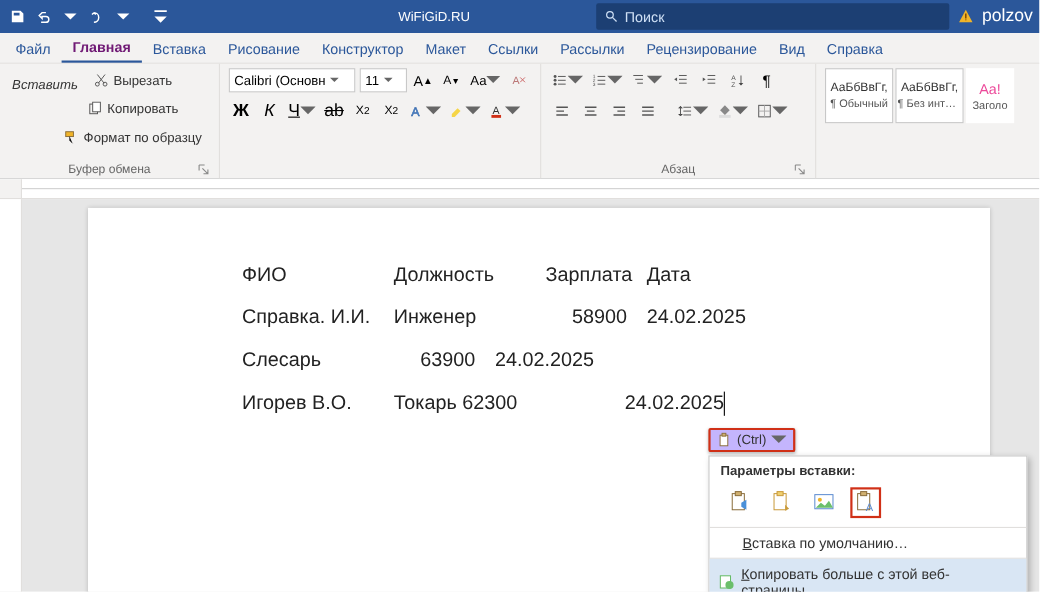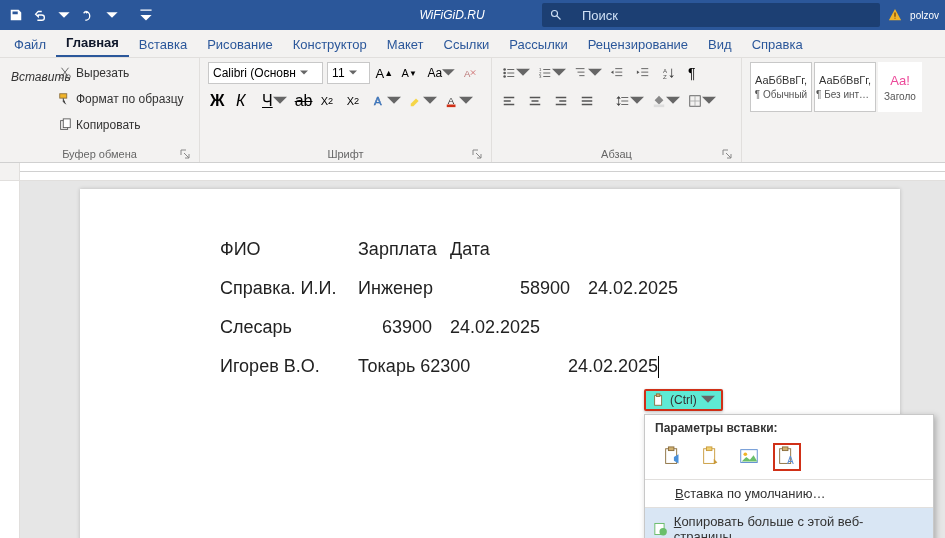--- a/index.html
+++ b/index.html
@@ -4,41 +4,41 @@
 <style>
   * { box-sizing: border-box; margin: 0; padding: 0; font-family: "Segoe UI", Arial, sans-serif; }
   body { width: 945px; height: 538px; background: #fff; overflow: hidden; position: relative; }
 
   
   .titlebar { height: 30px; background: linear-gradient(#2b579a,#2b579a); display:flex; align-items:center; color:#fff; font-size:12px; }
   .qat { display:flex; align-items:center; padding:0 6px; gap:4px; }
   .qat-btn { width:20px; height:20px; display:flex; align-items:center; justify-content:center; color:#fff; }
   .qat-btn svg { width:14px; height:14px; }
   .qat-sep { width:6px; }
-  .doc-title { flex:0 0 auto; text-align:center; color:#fff; margin-left:200px; width:180px;font-style:italic; }
-  .searchbox { margin-left:auto; margin-right:8px; background:#1c3f73; height:24px; width:340px; display:flex; align-items:center; padding:0 8px; color:#cfe0f5; font-size:13px; border-radius:2px; gap:20px; }
+  .doc-title { flex:0 0 auto; color:#fff; margin-left:200px; width:180px; }
+  .searchbox { margin-left:auto; margin-right:8px; background:#1c3f73; height:24px; width:340px; display:flex; align-items:center; padding:0 8px; color:#cfe0f5; font-size:13px; border-radius:2px; gap:6px; }
   .searchbox svg { width:12px; height:12px; }
-  .user { display:flex; align-items:center; gap:8px; color:#fff; font-size:10px; padding-right:6px; }
+  .user { display:flex; align-items:center; gap:8px; color:#fff; font-size:16px; padding-right:6px; }
   .user svg { width:14px; height:14px; color:#f0b429; }
 
   
   .tabs { background:#f3f2f1; height:28px; display:flex; align-items:flex-end; padding:0 4px; border-bottom:1px solid #e1dfdd; }
   .tab { padding:5px 10px 5px; font-size:13px; color:#2b579a; cursor:pointer; }
-  .tab.active { color:#0f172a; font-weight:600; border-bottom:2px solid #2b579a; }
+  .tab.active { color:#701a75; font-weight:600; border-bottom:2px solid #2b579a; }
   .tab.file { color:#2b579a; }
 
   
   .ribbon { background:#f3f2f1; height:105px; display:flex; border-bottom:1px solid #d0d0d0; }
   .group { border-right:1px solid #e1dfdd; padding:4px 8px 2px; display:flex; flex-direction:column; position:relative; }
   .group-title { font-size:11px; color:#666; text-align:center; margin-top:auto; padding-top:2px; position:relative; }
   .group-launcher { position:absolute; right:0; bottom:0; width:12px; height:12px; color:#888; display:flex; align-items:center; justify-content:center; }
   .group-launcher svg { width:10px; height:10px; }
 
   .row { display:flex; align-items:center; gap:4px; }
-  .smallbtn { height:22px; min-width:22px; display:flex; align-items:center; justify-content:flex-start; padding:0 2px; border-radius:2px; }
+  .smallbtn { height:22px; min-width:22px; display:flex; align-items:center; justify-content:center; padding:0 2px; border-radius:2px; }
   .smallbtn svg { width:14px; height:14px; }
   .lbl { font-size:12px; color:#333; }
   .dropdown { border:1px solid #c8c8c8; background:#fff; height:22px; display:flex; align-items:center; padding:0 4px; font-size:12px; gap:4px; }
   .dropdown svg { width:8px; height:8px; }
   .stylebox { border:1px solid #c8c8c8; background:#fff; width:62px; height:50px; display:flex; flex-direction:column; align-items:center; justify-content:center; font-size:11px; }
   .stylebox .preview { font-size:11px; color:#333; }
   .stylebox .stylename { font-size:10px; color:#555; margin-top:3px; white-space:nowrap; overflow:hidden; text-overflow:ellipsis; width:58px; text-align:center; }
 
   .paste-big { width:40px; display:flex; flex-direction:row; align-items:center; gap:3px;font-style:italic; }
   .paste-big svg { width:26px; height:30px; }
@@ -56,21 +56,21 @@
   .page-shadow { margin:8px 0 0 60px; background:#fff; width:820px; height:500px; box-shadow:0 0 4px rgba(0,0,0,.2); padding:50px 0 0 140px; }
   .doc-content { font-family: Calibri, Arial, sans-serif; font-size:18px; color:#222; }
   .doc-row { display:flex; gap:18px; margin-bottom:18px; }
   .col1 { width:120px; }
   .col2 { width:120px; }
   .col3 { width:74px; text-align:right; }
   .col4 { width:110px; }
   .cursor-pipe { border-right:1px solid #000; height:22px; display:inline-block; vertical-align:middle; }
 
   
-  .paste-badge { position:absolute; border:2px solid #d03017; background:#5eead4; padding:2px 6px; display:flex; align-items:center; gap:4px; font-size:12px; color:#333; border-radius:2px; box-shadow:0 1px 3px rgba(0,0,0,.25); }
+  .paste-badge { position:absolute; border:2px solid #d03017; background:#c4b5fd; padding:2px 6px; display:flex; align-items:center; gap:4px; font-size:12px; color:#333; border-radius:2px; box-shadow:0 1px 3px rgba(0,0,0,.25); }
   .paste-badge svg { width:14px; height:14px; }
   .paste-menu { position:absolute; background:#fff; border:1px solid #c8c8c8; box-shadow:2px 2px 6px rgba(0,0,0,.25); font-size:13px; color:#333; width:290px; }
   .pm-title { padding:6px 10px 4px; font-weight:bold; font-size:12px; }
   .pm-icons { display:flex; gap:10px; padding:4px 14px 8px; }
   .pm-ico { width:28px; height:28px; border:1px solid transparent; display:flex; align-items:center; justify-content:center; }
   .pm-ico svg { width:22px; height:22px; }
   .pm-ico.highlight { border:2px solid #d03017; }
   .pm-sep { border-top:1px solid #e1dfdd; }
   .pm-item { padding:6px 30px; }
   .pm-item.hover { background:#d9e6f4; display:flex; align-items:center; gap:6px; padding-left:8px; }
@@ -164,31 +164,31 @@
         <div class="row smallbtn">
           <svg viewBox="0 0 16 16">
               <circle cx="4" cy="12" r="2" fill="none" stroke="#555"></circle>
               <circle cx="12" cy="12" r="2" fill="none" stroke="#555"></circle>
               <path stroke="#555" d="M5 11L12 2M11 11L4 2"></path>
             </svg>
           <span class="lbl">Вырезать</span>
         </div>
         <div class="row smallbtn">
           <svg viewBox="0 0 16 16">
+              <rect x="3" y="3" width="8" height="10" fill="none" stroke="#555"></rect>
+              <rect x="6" y="1" width="8" height="10" fill="#fff" stroke="#555"></rect>
+            </svg>
+          <span class="lbl">Копировать</span>
+        </div>
+        <div class="row smallbtn">
+          <svg viewBox="0 0 16 16">
               <rect x="2" y="2" width="8" height="5" fill="#f0b429" stroke="#8a6d3b"></rect>
               <path stroke="#555" d="M6 7v4l3 3"></path>
             </svg>
           <span class="lbl">Формат по образцу</span>
-        </div>
-        <div class="row smallbtn">
-          <svg viewBox="0 0 16 16">
-              <rect x="3" y="3" width="8" height="10" fill="none" stroke="#555"></rect>
-              <rect x="6" y="1" width="8" height="10" fill="#fff" stroke="#555"></rect>
-            </svg>
-          <span class="lbl">Копировать</span>
         </div>
       </div>
     </div>
     <div class="group-title">
       <span>Буфер обмена</span>
       <span class="group-launcher">
           <svg viewBox="0 0 10 10">
             <path fill="none" stroke="currentColor" d="M1 1h5M1 1v5M4 4l5 5M9 5v4H5"></path>
           </svg>
         </span>
@@ -251,28 +251,20 @@
         </div>
       <div class="smallbtn">
           <svg viewBox="0 0 16 16">
             <text x="3" y="11" font-size="11" fill="#333">A</text>
             <rect x="2" y="12" width="10" height="3" fill="#d03017"></rect>
           </svg>
           <svg viewBox="0 0 10 6" width="6">
             <path fill="#666" d="M0 0l5 5 5-5z"></path>
           </svg>
         </div>
-    </div>
-    <div class="group-title">
-      <span>Шрифт</span>
-      <span class="group-launcher">
-          <svg viewBox="0 0 10 10">
-            <path fill="none" stroke="currentColor" d="M1 1h5M1 1v5M4 4l5 5M9 5v4H5"></path>
-          </svg>
-        </span>
     </div>
   </div>
 
   <div class="group" style="width:250px">
     <div class="row" style="gap:4px;">
       <div class="smallbtn">
           <svg viewBox="0 0 16 16">
             <circle cx="3" cy="4" r="1.5" fill="#555"></circle>
             <circle cx="3" cy="8" r="1.5" fill="#555"></circle>
             <circle cx="3" cy="12" r="1.5" fill="#555"></circle>
@@ -403,20 +395,21 @@
   <div class="ruler-corner"></div>
   <div class="ruler-h"></div>
 </div>
 
 <div class="doc-wrap">
   <div class="ruler-v"></div>
   <div class="page-shadow">
     <div class="doc-content">
       <div class="doc-row">
         <div class="col1">ФИО</div>
+        <div class="col2">Должность</div>
         <div class="col3" style="text-align:left">Зарплата</div>
         <div class="col4">Дата</div>
       </div>
       <div class="doc-row">
         <div class="col1">Справка. И.И.</div>
         <div class="col2">Инженер</div>
         <div class="col3">58900</div>
         <div class="col4">24.02.2025</div>
       </div>
       <div class="doc-row">

